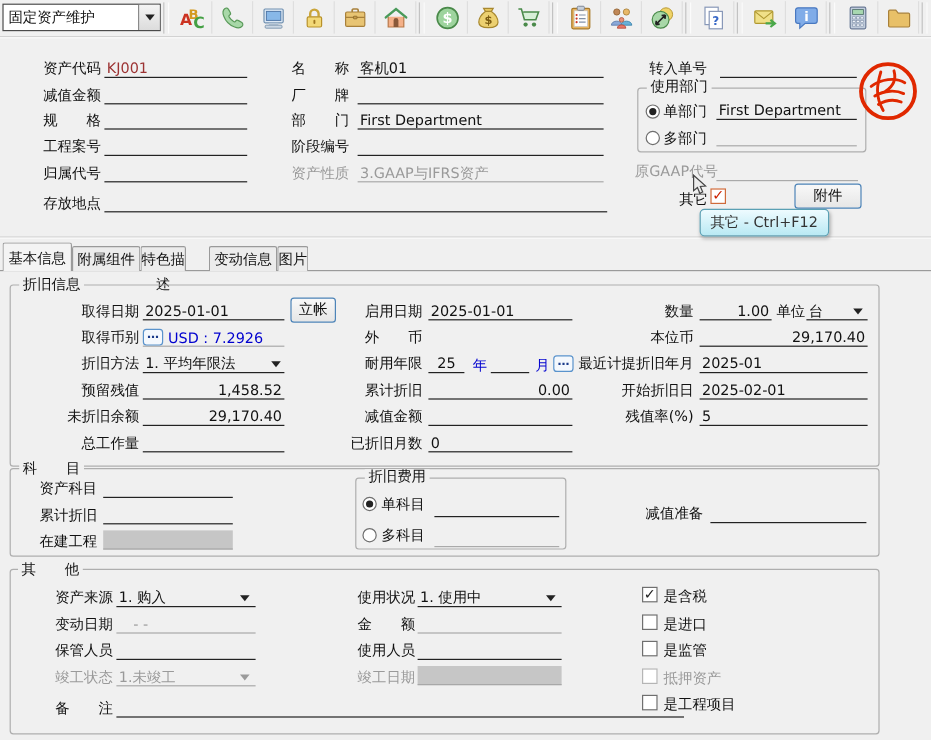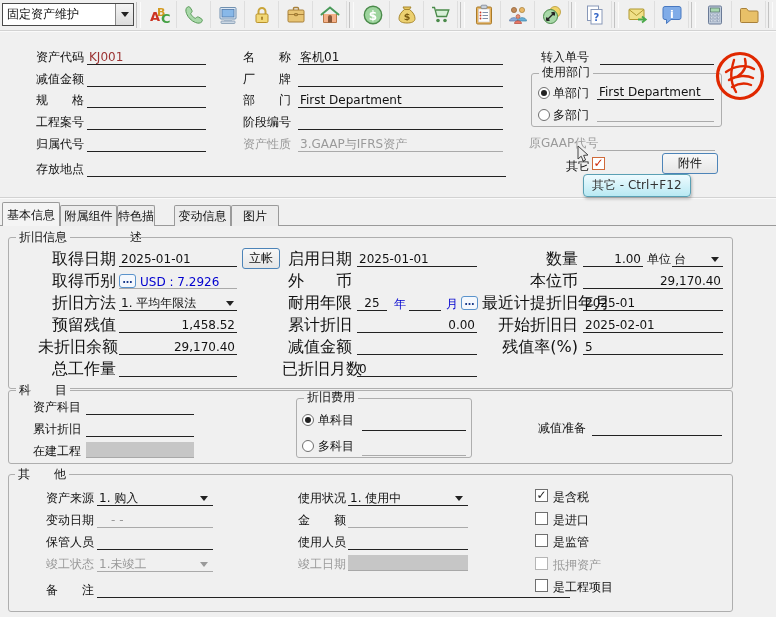--- a/index.html
+++ b/index.html
@@ -11,21 +11,21 @@
     display:flex;align-items:center;font-size:12px;}
   .module-dd .txt{flex:1;padding-left:4px;white-space:nowrap;overflow:hidden;}
   .dd-btn{width:17px;height:100%;background:linear-gradient(#f4f4f4,#dcdcdc);border-left:1px solid #8a8a8a;
     display:flex;align-items:center;justify-content:center;}
   .tri{width:0;height:0;border-left:4px solid transparent;border-right:4px solid transparent;border-top:5px solid #222;}
   .tbgsep{width:3px;height:26px;border-left:1px solid #c2c2c2;border-right:1px solid #fbfbfb;margin:0 2px;}
   .tbicon{width:33px;height:27px;display:flex;align-items:center;justify-content:center;border-right:1px solid #dedede;}
   .hr{position:absolute;left:0;width:776px;border-top:1px solid #d2d2d2;border-bottom:1px solid #fafafa;}
   
   .lbl{position:absolute;font-size:12px;line-height:14px;white-space:pre;}
-  .lblr{position:absolute;font-size:16px;line-height:14px;text-align:right;white-space:pre;}
+  .lblr{position:absolute;font-size:12px;line-height:14px;text-align:right;white-space:pre;}
   .dim{color:#9a9a9a;}
   .ln{position:absolute;height:16px;border-bottom:1px solid #222;font-size:12px;line-height:16px;
     padding:0 2px;box-sizing:border-box;white-space:nowrap;}
   .ln.gray{border-bottom-color:#aaa;}
   .ln.r{text-align:right;}
   .ln.c{text-align:center;}
   .val{position:absolute;font-size:12px;line-height:14px;white-space:pre;}
   .red{color:#9c3333;}
   .blue{color:#0000cf;}
   .grayfill{position:absolute;height:15px;background:#c6c6c6;border-bottom:1px solid #a8a8a8;}
@@ -272,21 +272,21 @@
       </g>
     </svg>
 
   <div class="hr" style="top:197px;"></div>
 
   <div class="tabline"></div>
   <div class="tab active" style="left:2px;width:58px;">基本信息</div>
   <div class="tab" style="left:60px;width:57px;">附属组件</div>
   <div class="tab" style="left:117px;width:38px;">特色描述</div>
   <div class="tab" style="left:174px;width:57px;">变动信息</div>
-  <div class="tab" style="left:231px;width:48px;">图片</div>
+  <div class="tab" style="left:231px;width:26px;">图片</div>
 
   <div class="gb" style="left:8px;top:237px;width:723px;height:150px;"></div>
   <span class="gbl" style="left:16px;top:231px;">折旧信息</span>
 
   <span class="lblr" style="left:38px;top:252px;width:78px;">取得日期</span>
   <div class="ln" style="left:119px;top:251px;width:118px;">2025-01-01</div>
   <div class="btn" style="left:242px;top:248px;width:38px;height:21px;line-height:19px;">立帐</div>
 
   <span class="lblr" style="left:38px;top:274px;width:78px;">取得币别</span>
   <div class="ln gray" style="left:119px;top:273px;width:118px;"></div>

